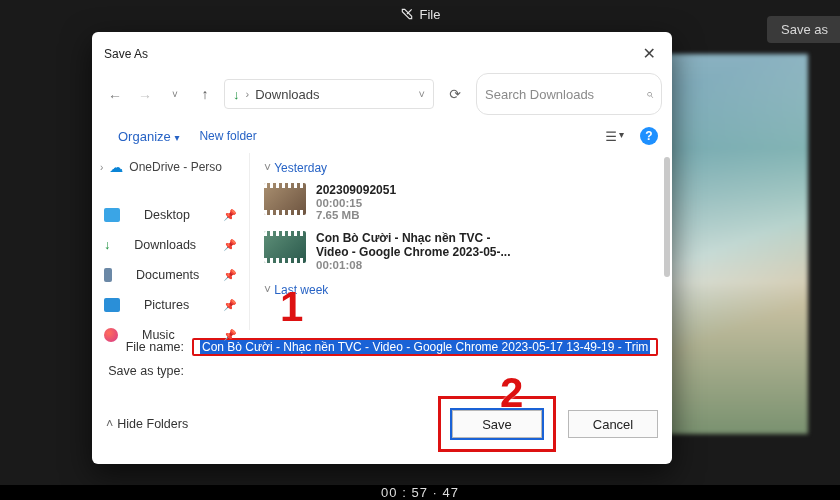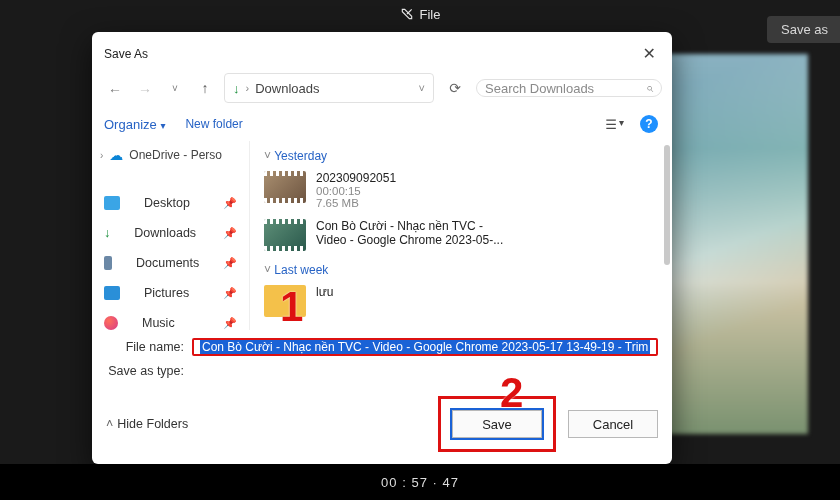--- a/index.html
+++ b/index.html
@@ -13,46 +13,46 @@
   padding: 6px 12px 6px 14px; font-size: 13px; border-radius: 4px 0 0 4px; }
 
 
 .video-strip { position: absolute; top: 54px; right: 32px; width: 150px; height: 380px;
   background: linear-gradient(180deg, #bcd8d0 0%, #8fbfb6 25%, #d6e2de 60%, #4a8f86 100%);
   filter: blur(2px); }
 .video-strip::after{content:"";position:absolute;inset:0;
   background:linear-gradient(160deg,rgba(64,120,170,.4) 10%, transparent 50%, rgba(210,150,70,.35) 70%);}
 
 
-.timecode { position: absolute; left: 0; right: 0; bottom: 0; height: 36px; background: #000;
+.timecode { position: absolute; left: 0; right: 0; bottom: 0; height: 15px; background: #000;
   color: #dcdcdc; font-size: 13px; letter-spacing: 1px; display:flex; align-items:center; justify-content:center;}
 
 
 .dialog { position: absolute; top: 32px; left: 92px; width: 580px; height: 432px;
   background: #fff; border-radius: 6px; box-shadow: 0 10px 30px rgba(0,0,0,.6);
   display: flex; flex-direction: column; overflow:hidden;}
 .dlg-header { display: flex; align-items: center; justify-content: space-between;
   padding: 10px 10px 4px 12px; }
 .dlg-title { font-size: 12px; color: #222; }
 .dlg-close { font-size: 16px; color: #444; padding: 2px 6px; cursor: default;}
 .dlg-nav { display:flex; align-items:center; gap:8px; padding:4px 10px 8px 12px;}
 .nav-btn { width: 22px; height: 22px; display:flex; align-items:center; justify-content:center;
   color:#7a7a7a; font-size:14px; }
 .nav-btn.up { color:#555; }
 .path-box { flex:0 0 210px; height:30px; border:1px solid #e1e1e1; border-radius:4px;
   display:flex; align-items:center; padding:0 8px; gap:6px; color:#444; font-size:13px;}
 .path-box .dl-icon { color:#1a8f3c; font-weight:bold; }
 .path-box .chev { color:#888; font-size:11px; }
 .path-expand { margin-left:auto; color:#888; font-size:11px;}
 .refresh-btn { width:26px; text-align:center; color:#666; font-size:14px;}
-.search-box { flex:1; height:18px; border:1px solid #e1e1e1; border-radius:12px;
+.search-box { flex:1; height:42px; border:1px solid #e1e1e1; border-radius:12px;
   display:flex; align-items:center; padding:0 8px; color:#8a8a8a; font-size:13px; justify-content:space-between;}
 .search-ic { color:#888; transform: scaleX(-1); }
 
-.toolbar { display:flex; align-items:center; padding:4px 14px 8px 12px; gap:20px;}
+.toolbar { display:flex; align-items:center; padding:4px 14px 8px 26px; gap:20px;}
 .toolbar .organize { color:#2763c5; font-size:13px; }
 .toolbar .newfolder { color:#2763c5; font-size:12px;}
 .toolbar-right { margin-left:auto; display:flex; align-items:center; gap:16px;}
 .view-toggle { display:flex; gap:2px; color:#4a4a4a; font-size:13px;}
 .help-ic { width:18px; height:18px; border-radius:50%; background:#1e90ff; color:#fff;
   font-size:12px; font-weight:bold; display:flex;align-items:center;justify-content:center;}
 
 .body-split { display:flex; flex:1 1 auto; min-height:0;}
 .sidebar { width: 158px; border-right:1px solid #eee; padding:4px 0; position:relative;}
 .sb-top { padding:2px 8px; display:flex; align-items:center; gap:6px; color:#444; font-size:12px;}
@@ -66,21 +66,21 @@
 .ic-desktop { background:#3aa5e6;}
 .ic-downloads { color:#1a8f3c; font-weight:bold;}
 .ic-documents { background:#6b88a6;}
 .ic-pictures { background:#2a8fd8;}
 .ic-music { width:14px;height:14px;border-radius:50%;
   background:radial-gradient(circle at 35% 35%, #ff6e5a, #d63a8a);}
 
 .content { flex:1; padding:4px 10px 0 10px; overflow:hidden; position:relative;}
 .group-head { color:#2763c5; font-size:12px; padding:4px 0 6px 4px;}
 .group-head::before { content:"˅ "; color:#888;}
-.file-item { display:flex; gap:10px; padding:2px 4px 8px 4px; align-items:flex-start;}
+.file-item { display:flex; gap:10px; padding:2px 4px 8px 4px; align-items:flex-start;font-weight:bold;}
 .thumb { width:42px; height:32px; background:#888; border-radius:2px; position:relative; overflow:hidden;}
 .thumb.v1 { background:linear-gradient(135deg,#a98f70,#6d5440);}
 .thumb.v2 { background:linear-gradient(135deg,#5e8f78,#2a594c);}
 .thumb.folder { background:#f4c14a;}
 .thumb .perf { position:absolute; left:0; right:0; height:5px; background:
   repeating-linear-gradient(90deg,#fff 0 3px, transparent 3px 6px);}
 .thumb .perf.top{top:0;} .thumb .perf.bot{bottom:0;}
 .file-meta .name { font-size:12px; color:#222;}
 .file-meta .sub { font-size:11.5px; color:#8a8a8a;}
 
@@ -213,29 +213,24 @@
         </div>
       </div>
       <div class="file-item">
         <div class="thumb v2">
           <div class="perf top"></div>
             <div class="perf bot"></div>
           </div>
         <div class="file-meta">
           <div class="name">Con Bò Cười - Nhạc nền TVC -</div>
           <div class="name">Video - Google Chrome 2023-05-...</div>
+          <div class="sub">00:01:08</div>
         </div>
       </div>
       <div class="group-head">Last week</div>
-      <div class="file-item">
-        <div class="thumb folder"></div>
-        <div class="file-meta">
-          <div class="name">lưu</div>
-        </div>
-      </div>
     </div>
   </div>
 
   <div class="fields">
     <div class="fld-label">File name:</div>
     <div class="fld-input filename">
       <span>Con Bò Cười - Nhạc nền TVC - Video - Google Chrome 2023-05-17 13-49-19 - Trim</span>
     </div>
     <div class="fld-label">Save as type:</div>
   </div>

